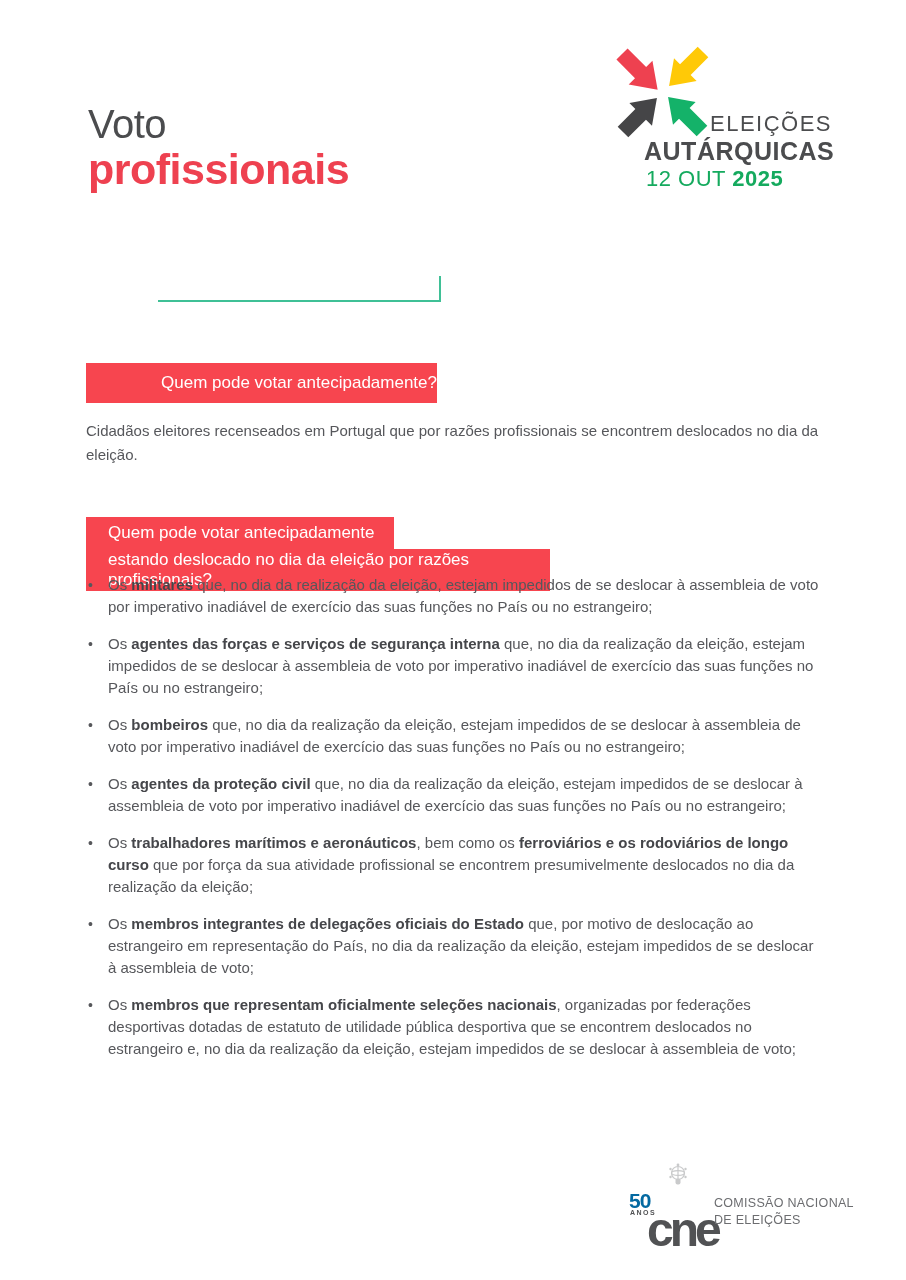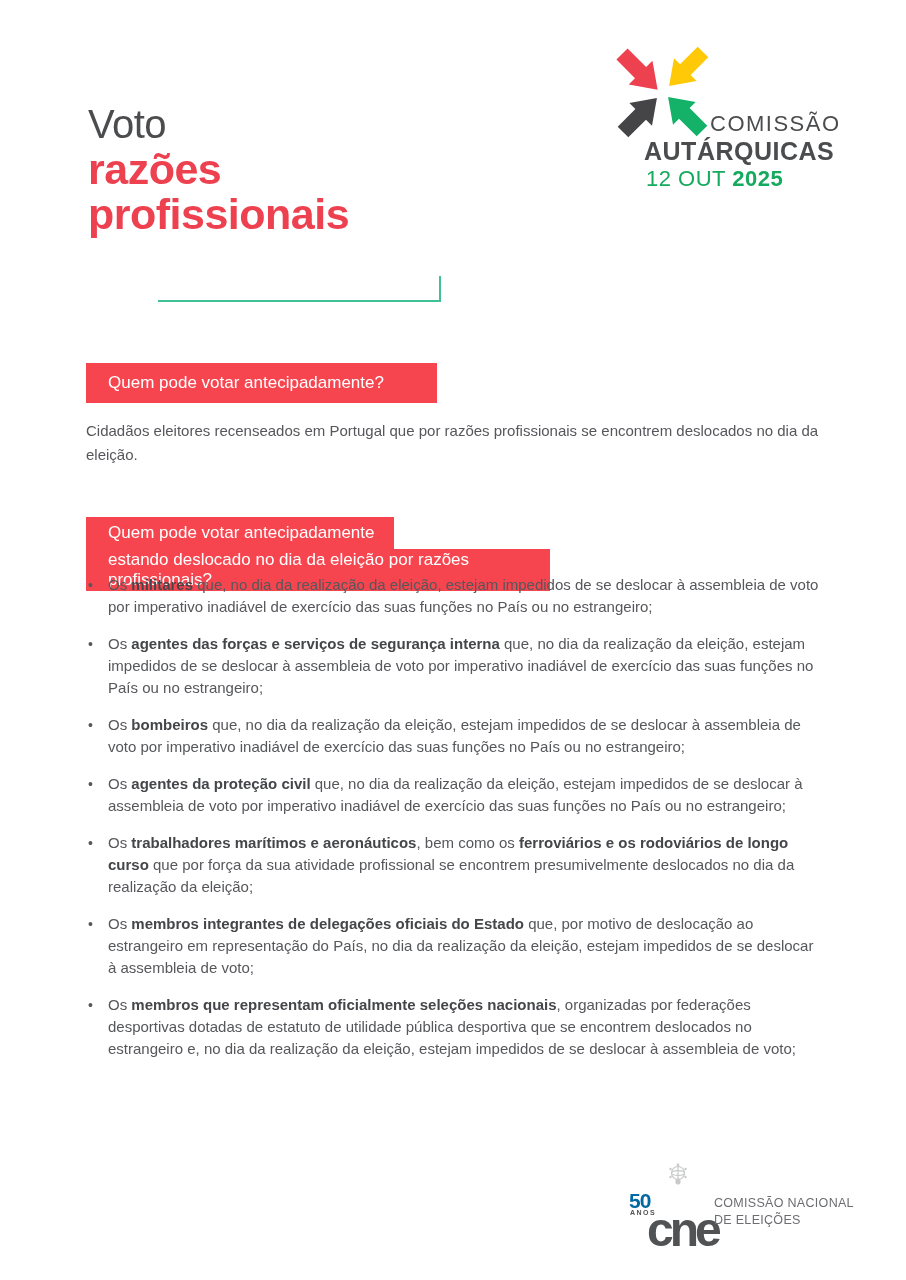--- a/index.html
+++ b/index.html
@@ -20,21 +20,21 @@
   .brand-l1{position:absolute;left:710px;top:111px;font-size:22px;font-weight:400;
     color:#4b4c4e;letter-spacing:1.5px;}
   .brand-l2{position:absolute;left:644px;top:137px;font-size:25px;font-weight:700;
     color:#4b4c4e;letter-spacing:0.5px;}
   .brand-l3{position:absolute;left:646px;top:166px;font-size:22px;font-weight:400;
     color:#15aa5e;letter-spacing:0.5px;}
   .brand-l3 b{font-weight:700;}
   
   .banner{position:absolute;background:#f7454f;color:#ffffff;display:flex;
     align-items:center;font-size:17px;font-weight:400;padding-left:22px;box-sizing:border-box;}
-  .banner1{left:86px;top:363px;width:351px;height:40px;}
+  .banner1{left:86px;top:363px;width:351px;height:40px;justify-content:flex-end;}
   .banner2a{left:86px;top:517px;width:308px;height:32px;}
   .banner2b{left:86px;top:549px;width:464px;height:42px;}
   
   .lead{position:absolute;left:86px;top:419px;width:745px;font-size:15px;
     line-height:24px;color:#56575b;}
   ul.bullets{position:absolute;left:86px;top:574px;width:737px;margin:0;padding:0;
     list-style:none;font-size:15px;line-height:22px;color:#56575b;}
   ul.bullets li{position:relative;padding-left:22px;margin-bottom:15px;}
   ul.bullets li::before{content:"\2022";position:absolute;left:2px;top:0;
     color:#56575b;font-size:14px;}
@@ -55,27 +55,26 @@
 <div class="page">
 
   <svg class="arrows" width="95" height="100" viewBox="0 0 95 100" aria-hidden="true">
     <g>
       <path d="M0,-7.5 L25,-7.5 L25,-16 L48,0 L25,16 L25,7.5 L0,7.5 Z" fill="#ee4150" transform="translate(6,14) rotate(45) scale(1.05)"></path>
       <path d="M0,-7.5 L25,-7.5 L25,-16 L48,0 L25,16 L25,7.5 L0,7.5 Z" fill="#ffc907" transform="translate(87,12) rotate(135)"></path>
       <path d="M0,-7.5 L25,-7.5 L25,-16 L48,0 L25,16 L25,7.5 L0,7.5 Z" fill="#454547" transform="translate(7,92) rotate(-45)"></path>
       <path d="M0,-7.5 L25,-7.5 L25,-16 L48,0 L25,16 L25,7.5 L0,7.5 Z" fill="#14b269" transform="translate(86,91) rotate(-135)"></path>
     </g>
   </svg>
-  <div class="brand-l1">COMISSÃO</div>
+  <div class="brand-l1">ELEIÇÕES</div>
   <div class="brand-l2">AUTÁRQUICAS</div>
   <div class="brand-l3"><span>12 OUT </span><b>2025</b></div>
 
   <h1 class="title" style="margin:0;font-weight:normal;">
     <span class="t-gray">Voto</span>
-    <span class="t-red">razões</span>
     <span class="t-red">profissionais</span>
   </h1>
   <div class="bracket"></div>
 
   <div class="banner banner1">
     <span>Quem pode votar antecipadamente?</span>
   </div>
   <p class="lead" style="margin:0;">Cidadãos eleitores recenseados em Portugal que por razões profissionais se encontrem deslocados no dia da eleição.</p>
 
   <div class="banner banner2a">

